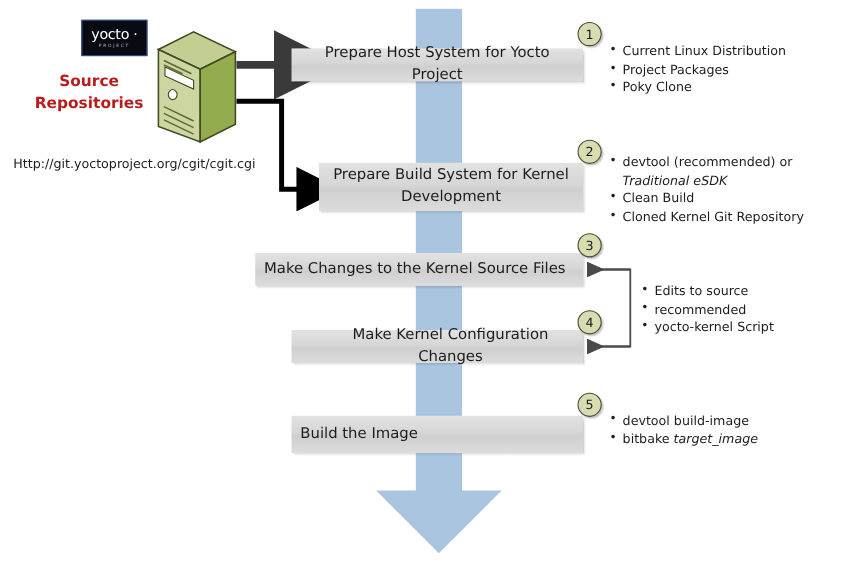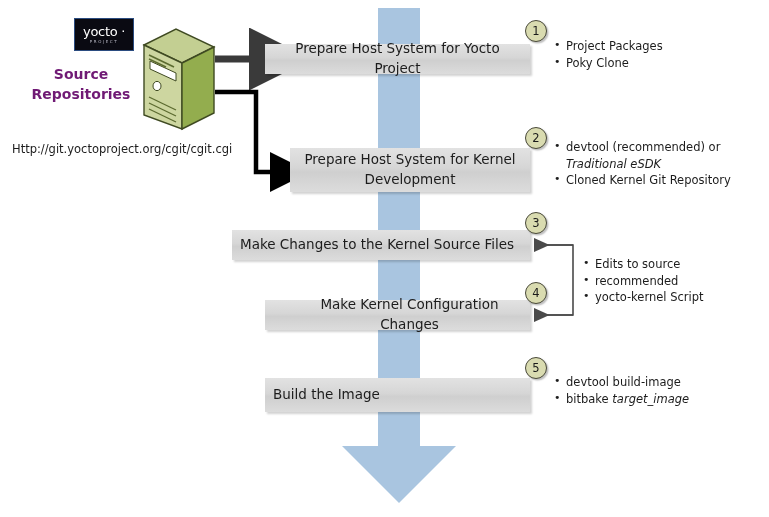--- a/index.html
+++ b/index.html
@@ -148,21 +148,21 @@
   }
   #source-label {
     position: absolute;
     left: 22px;
     top: 64px;
     width: 118px;
     text-align: center;
     font-size: 14px;
     font-weight: bold;
     line-height: 20px;
-    color: #701a75;
+    color: #b91c1c;
   }
   #repo-url {
     position: absolute;
     left: 12px;
     top: 142px;
     font-size: 11.5px;
     color: #1c1c1c;
     white-space: nowrap;
   }
 
@@ -243,46 +243,48 @@
 
     <path d="M541,245 L573,245 L573,315 L541,315" stroke="#4a4a4a" stroke-width="1.6" fill="none"></path>
     <line x1="573" y1="245" x2="536" y2="245" stroke="#4a4a4a" stroke-width="1.6" marker-end="url(#arrow-left-gray)"></line>
     <line x1="573" y1="315" x2="536" y2="315" stroke="#4a4a4a" stroke-width="1.6" marker-end="url(#arrow-left-gray)"></line>
   </svg>
 
   <div class="proc-box" id="box-1">
     <span>Prepare Host System for Yocto Project</span>
   </div>
   <div class="proc-box" id="box-2">
-    <span>Prepare Host System for Kernel Development</span>
+    <span>Prepare Build System for Kernel Development</span>
   </div>
   <div class="proc-box" id="box-3">
     <span>Make Changes to the Kernel Source Files</span>
   </div>
   <div class="proc-box" id="box-4">
     <span>Make Kernel Configuration Changes</span>
   </div>
   <div class="proc-box" id="box-5">
     <span>Build the Image</span>
   </div>
 
   <div class="step-badge" id="badge-1">1</div>
   <div class="step-badge" id="badge-2">2</div>
   <div class="step-badge" id="badge-3">3</div>
   <div class="step-badge" id="badge-4">4</div>
   <div class="step-badge" id="badge-5">5</div>
 
   <ul class="bullet-list" id="bullets-1">
+    <li>Current Linux Distribution</li>
     <li>Project Packages</li>
     <li>Poky Clone</li>
   </ul>
 
   <ul class="bullet-list" id="bullets-2">
     <li>devtool (recommended) or</li>
     <li class="cont">Traditional eSDK</li>
+    <li>Clean Build</li>
     <li>Cloned Kernel Git Repository</li>
   </ul>
 
   <ul class="bullet-list" id="bullets-34">
     <li>Edits to source</li>
     <li>recommended</li>
     <li>yocto-kernel Script</li>
   </ul>
 
   <ul class="bullet-list" id="bullets-5">

